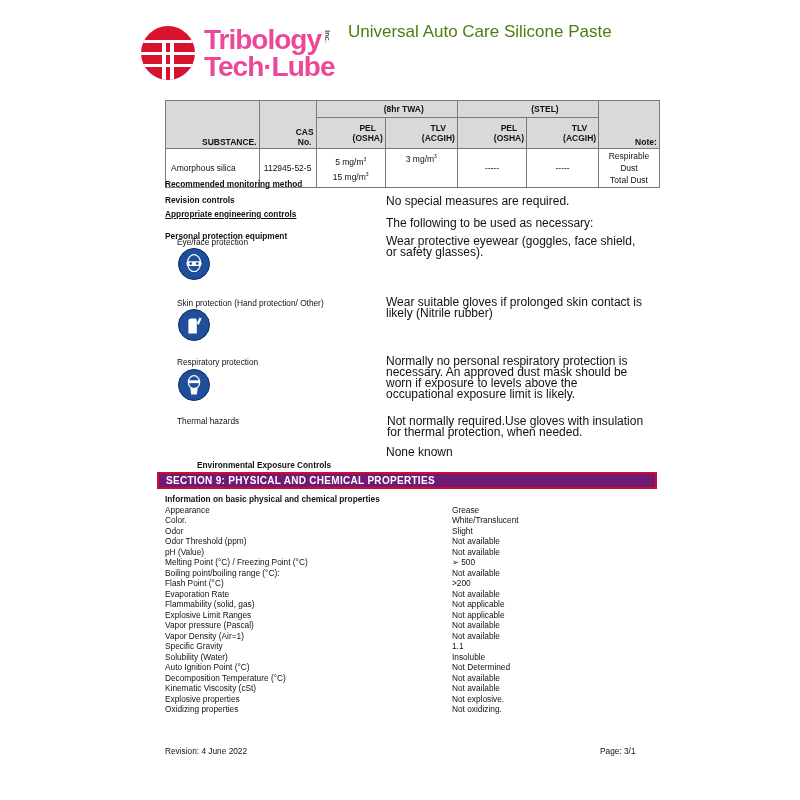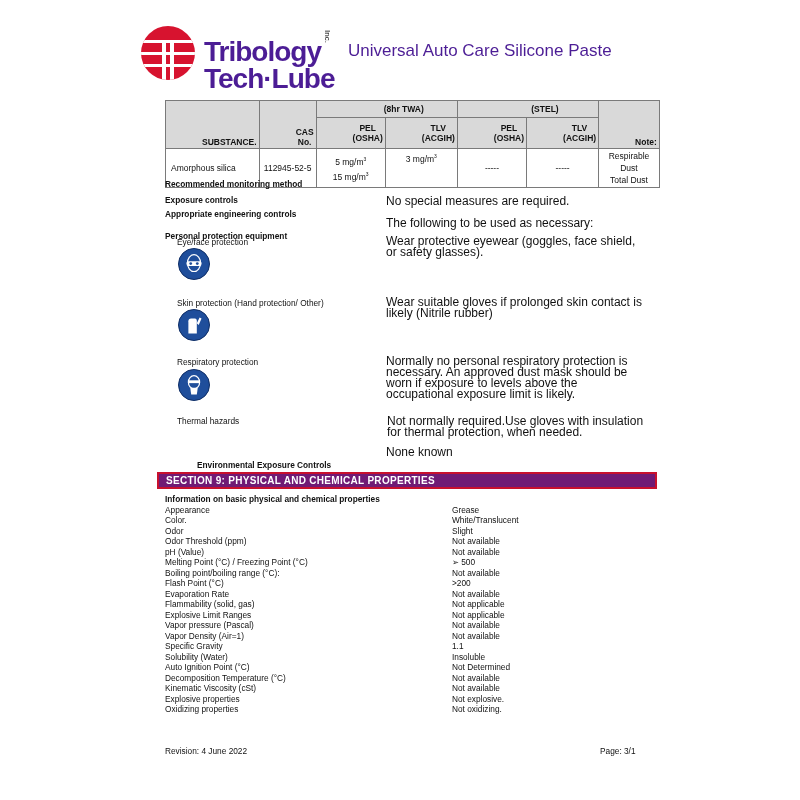--- a/index.html
+++ b/index.html
@@ -1,23 +1,23 @@
 <!DOCTYPE html>
 <html><head>
 <meta charset="utf-8">
 <style>
   * { box-sizing: border-box; margin: 0; padding: 0; }
   html, body { width: 800px; height: 800px; background: #ffffff; overflow: hidden; }
   body { font-family: "Liberation Sans", sans-serif; color: #111; position: relative; }
 
   .header { position: absolute; left: 140px; top: 22px; height: 60px; width: 520px; }
   .logo-mark { position: absolute; left: 0; top: 3px; width: 56px; height: 56px; }
-  .logo-text { position: absolute; left: 64px; top: 16px; font-weight: bold; font-size: 28px; line-height: 27px; letter-spacing: -1px; color: #4c1d95; }
+  .logo-text { position: absolute; left: 64px; top: 4px; font-weight: bold; font-size: 28px; line-height: 27px; letter-spacing: -1px; color: #ec4899; }
   .logo-inc { position: absolute; left: 183px; top: 8px; font-size: 8px; writing-mode: vertical-rl; color: #000; }
-  .doc-title { position: absolute; left: 208px; top: 19px; font-size: 17px; color: #4c1d95; }
+  .doc-title { position: absolute; left: 208px; top: 0; font-size: 17px; color: #4d7c0f; }
 
   table.exposure { position: absolute; left: 165px; top: 100px; width: 485px; border-collapse: collapse; font-size: 8.5px; }
   table.exposure th, table.exposure td { border: 1px solid #7a7a7a; text-align: center; padding: 1px 2px; }
   table.exposure th { background: #d9d9d9; font-weight: bold; padding-left: 36px; }
   table.exposure td { height: 26px; line-height: 12px; }
   table.exposure td.left { text-align: left; padding-left: 5px; }
   sup { font-size: 5px; }
 
   .row { position: absolute; font-size: 8.3px; }
   .b { font-weight: bold; margin-top: 12px; }
@@ -89,22 +89,22 @@
     <td>-----</td>
     <td>
       <div>Respirable Dust</div>
       <div>Total Dust</div>
     </td>
   </tr>
 </tbody>
   </table>
 
 <div class="row b" style="left:165px;top:167px;">Recommended monitoring method</div>
-<div class="row b" style="left:165px;top:183px;">Exposure controls</div>
-<div class="row b" style="left:165px;top:197px;">Appropriate engineering controls</div>
+<div class="row b" style="left:165px;top:183px;">Revision controls</div>
+<div class="row b" style="left:165px;top:197px;text-decoration:underline;">Appropriate engineering controls</div>
 <div class="val" style="top:196px;">No special measures are required.</div>
 
 <div class="row b" style="left:165px;top:219px;">Personal protection equipment</div>
 <div class="val" style="top:218px;">The following to be used as necessary:</div>
 
 <div class="row" style="left:177px;top:237px;">Eye/face protection</div>
 <div class="val" style="top:236px;">Wear protective eyewear (goggles, face shield, or safety glasses).</div>
 <svg class="ppe-icon" style="left:178px;top:248px;" viewBox="0 0 32 32">
   <circle cx="16" cy="16" r="15" fill="#1f4e9b"></circle>
   <ellipse cx="16" cy="15" rx="7" ry="9" fill="none" stroke="#fff" stroke-width="1.3"></ellipse>

